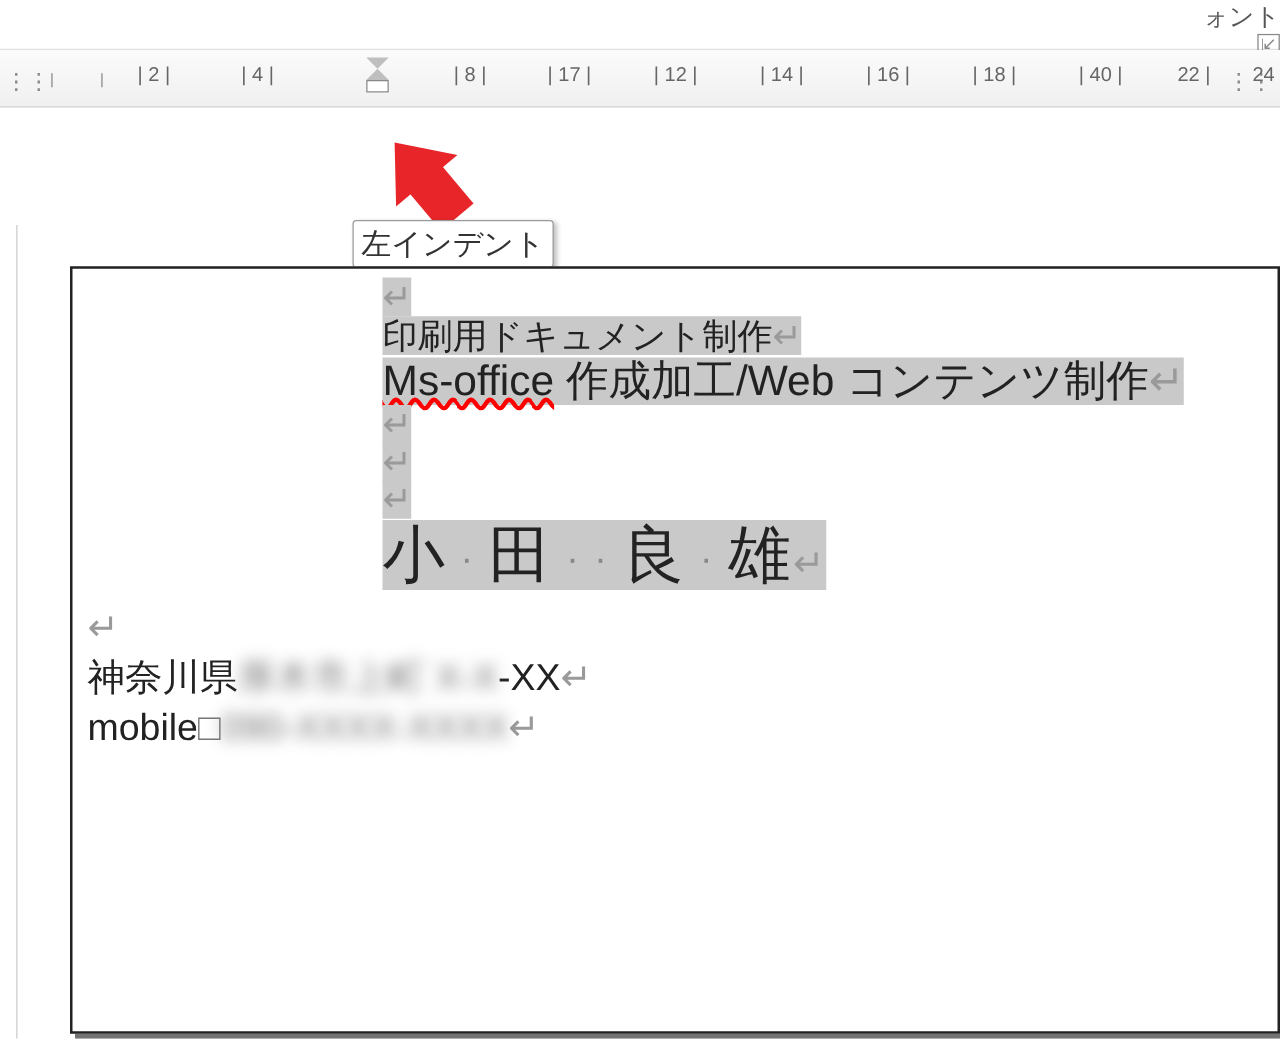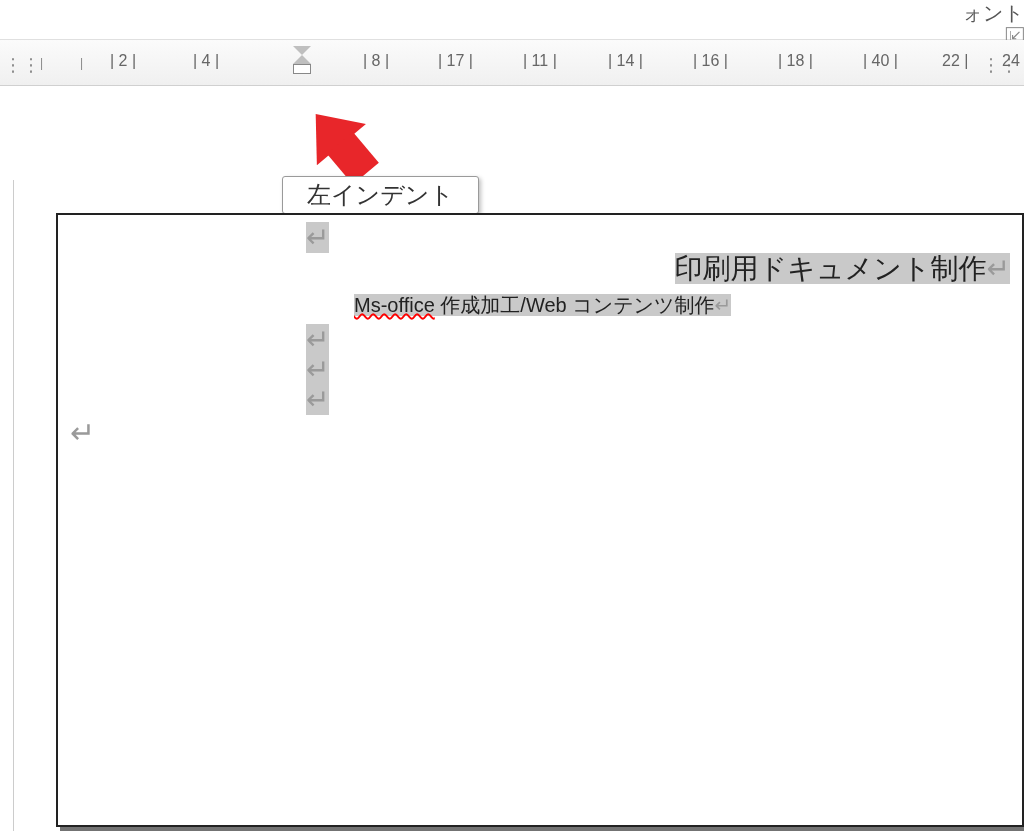--- a/index.html
+++ b/index.html
@@ -104,21 +104,21 @@
     margin-left: -15px;
     margin-bottom: -2px;
   }
   .tooltip {
     position: absolute;
     left: 282px;
     top: 176px;
     background: #fff;
     border: 1px solid #9a9a9a;
     border-radius: 3px;
-    padding: 2px 24px;
+    padding: 2px 6px;
     font-size: 24px;
     box-shadow: 2px 2px 4px rgba(0,0,0,0.25);
     color: #333;
   }
   .doc-margin {
     position: absolute;
     left: 0;
     top: 180px;
     bottom: 0;
     width: 14px;
@@ -131,22 +131,22 @@
     top: 213px;
     bottom: 4px;
     border: 2px solid #222;
     background: #fff;
     box-shadow: 4px 4px 0 rgba(0,0,0,0.55);
     padding: 6px 12px 0 12px;
   }
   .highlight { background: #c9c9c9; display: inline; }
   .hl-block { padding-left: 236px; }
   .hl-line1 { font-size: 28px; color:#333; line-height: 34px; height:30px;}
-  .hl-line2 { font-size: 28px; color:#222; line-height: 36px; text-align: right; }
-  .hl-line3 { font-size: 20px; color:#222; line-height: 36px; margin-left: 48px; }
+  .hl-line2 { font-size: 28px; color:#222; line-height: 36px; }
+  .hl-line3 { font-size: 34px; color:#222; line-height: 36px; }
   .squiggle { border-bottom: 2px wavy red; text-decoration: underline wavy red; }
   .name-line { font-size: 50px; color:#222; letter-spacing: 2px; line-height: 62px; }
   .dots { color:#888; font-size: 30px; vertical-align: middle;}
   .contact { font-size: 30px; color:#222; line-height: 40px; }
   .blur { filter: blur(6px); color:#777; }
   .pm { color:#9a9a9a; }
   .sq { color:#777; }
   .postal-pm { padding-left: 0; }
 </style>
 </head>
@@ -159,21 +159,21 @@
 </div>
 
 <div class="ruler">
   <span class="tab-stop-left" style="left:4px">⋮⋮</span>
   <span class="ruler-minor" style="left:40px">|</span>
   <span class="ruler-minor" style="left:80px">|</span>
   <span class="ruler-tick" style="left:110px">| <span>2</span> |</span>
   <span class="ruler-tick" style="left:193px">| <span>4</span> |</span>
   <span class="ruler-tick" style="left:363px">| <span>8</span> |</span>
   <span class="ruler-tick" style="left:438px">| <span>17</span> |</span>
-  <span class="ruler-tick" style="left:523px">| <span>11</span> |</span>
+  <span class="ruler-tick" style="left:523px">| <span>12</span> |</span>
   <span class="ruler-tick" style="left:608px">| <span>14</span> |</span>
   <span class="ruler-tick" style="left:693px">| <span>16</span> |</span>
   <span class="ruler-tick" style="left:778px">| <span>18</span> |</span>
   <span class="ruler-tick" style="left:863px">| <span>40</span> |</span>
   <span class="ruler-tick" style="left:942px"><span>22</span> |</span>
   <span class="tab-stop-right" style="left:982px">⋮⋮</span>
   <span class="ruler-tick" style="left:1002px"><span>24</span></span>
 
   <div class="indent-marker">
     <div class="indent-hourglass-top"></div>
@@ -192,15 +192,22 @@
 <div class="doc-margin"></div>
 
 <div class="page">
   <div class="hl-block">
     <div class="hl-line1"><span class="highlight pm">↵</span></div>
     <div class="hl-line2"><span class="highlight"><span>印刷用ドキュメント制作</span><span class="pm">↵</span></span></div>
     <div class="hl-line3"><span class="highlight"><span class="squiggle">Ms-office</span><span> 作成加工/Web コンテンツ制作</span><span class="pm">↵</span></span></div>
     <div class="hl-line1"><span class="highlight pm">↵</span></div>
     <div class="hl-line1"><span class="highlight pm">↵</span></div>
     <div class="hl-line1"><span class="highlight pm">↵</span></div>
+    <div class="name-line">
+      <span class="highlight">
+        <span>小</span><span class="dots"> · </span><span>田</span><span class="dots"> · · </span><span>良</span><span class="dots"> · </span><span>雄</span><span class="pm" style="font-size:30px">↵</span>
+      </span>
+    </div>
   </div>
   <div class="contact postal-pm"><span class="pm">↵</span></div>
+  <div class="contact"><span>神奈川県</span><span class="blur">厚木市上町 X-X</span><span>-XX</span><span class="pm">↵</span></div>
+  <div class="contact"><span>mobile</span><span class="sq">□</span><span class="blur">090-XXXX-XXXX</span><span class="pm">↵</span></div>
 </div>
 
 </body></html>

